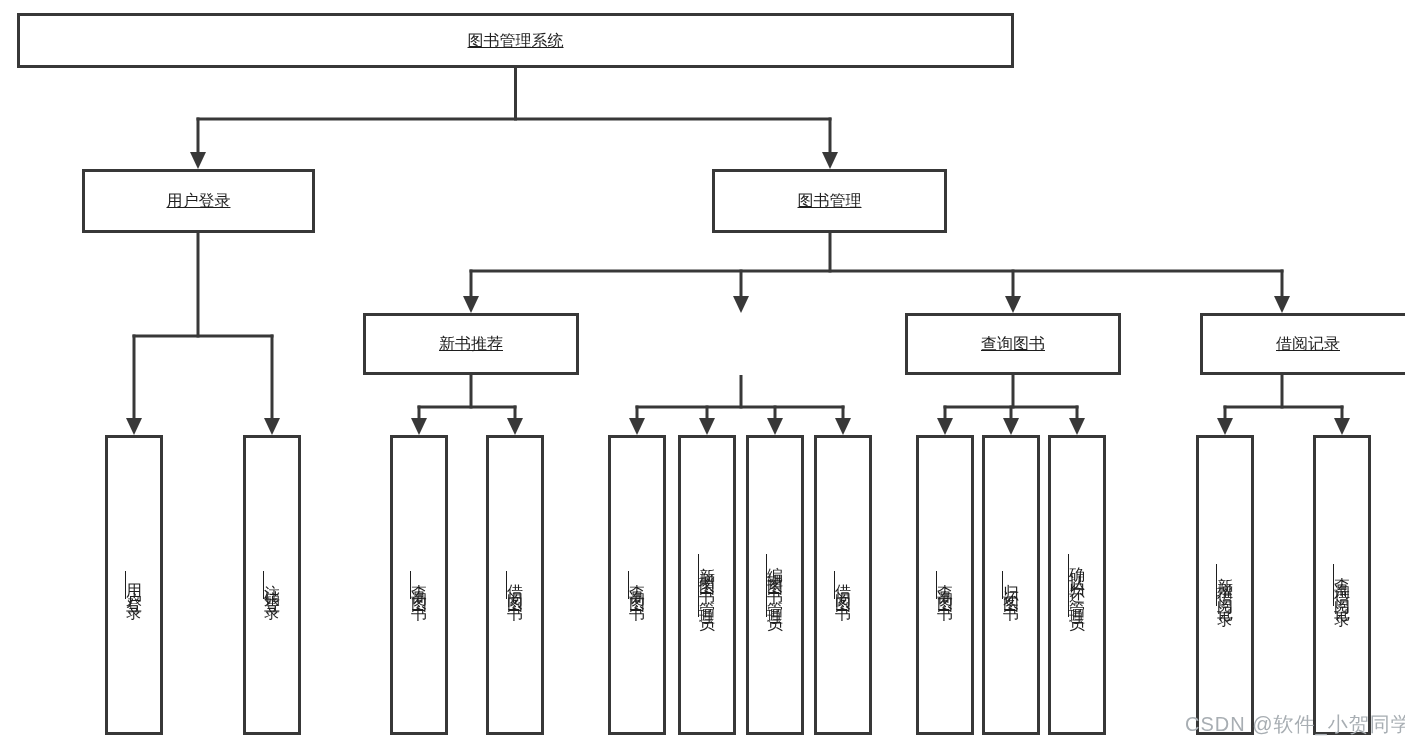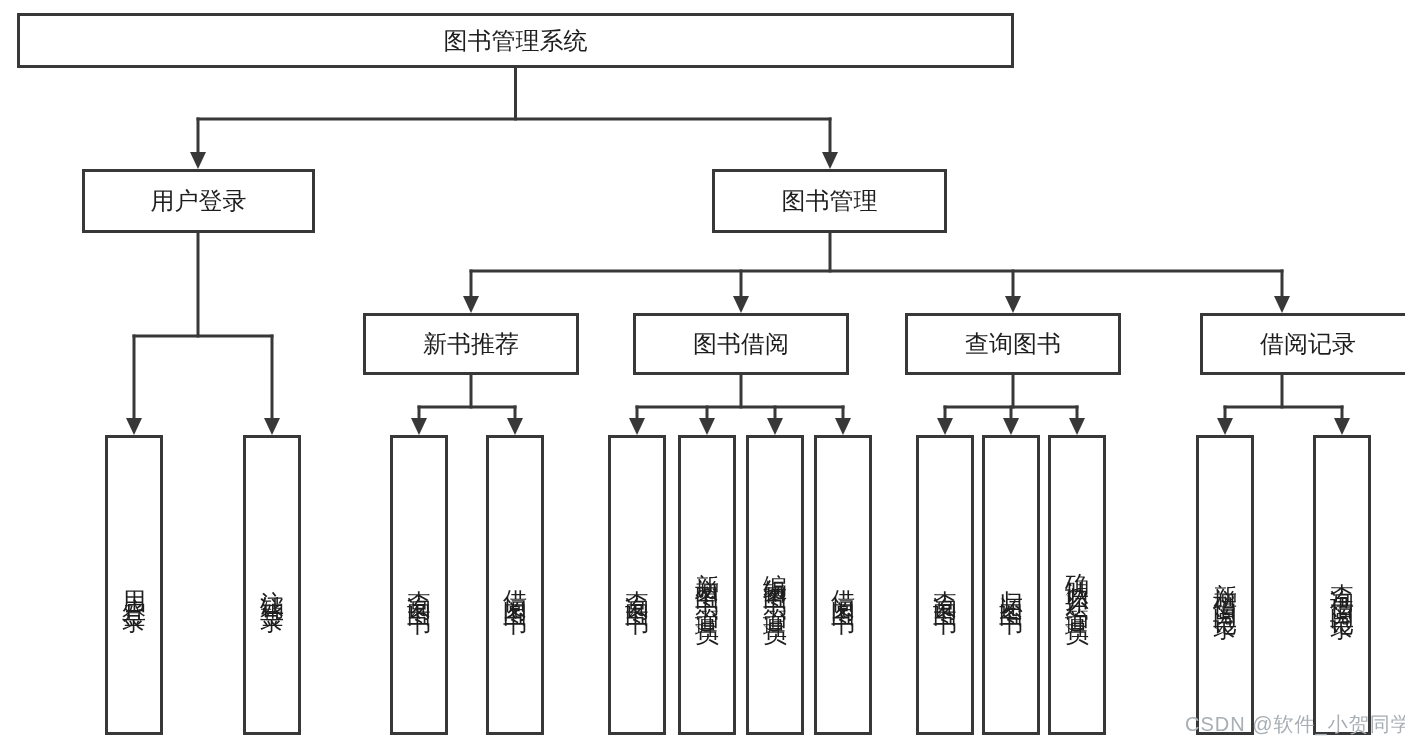--- a/index.html
+++ b/index.html
@@ -20,23 +20,24 @@
   #wires{position:absolute;left:0;top:0;width:1405px;height:747px;}
   #wires line{stroke:var(--line);stroke-width:3;}
   #wires polygon{fill:var(--line);}
   .node{
     position:absolute;
     box-sizing:border-box;
     background:var(--background);
     border:3px solid var(--box-border);
     color:var(--text);
     display:flex;align-items:center;justify-content:center;
-    font-size:24px;
+    font-size:16px;
     line-height:1;
     white-space:nowrap;
+    text-decoration:underline;
   }
   .vnode{
     writing-mode:vertical-rl;
     text-orientation:mixed;
     letter-spacing:7px;
     white-space:normal;
   }
   
   .n-root{left:17px;top:13px;width:997px;height:55px;}
   
@@ -141,21 +142,20 @@
       <polygon points="1334,418 1350,418 1342,435"></polygon>
     </g>
   </svg>
 
   <div class="node n-root">图书管理系统</div>
 
   <div class="node n-user-login">用户登录</div>
   <div class="node n-book-mgmt">图书管理</div>
 
   <div class="node n-l3 n-new-book">新书推荐</div>
-  <div class="node n-l3 n-borrowing">图书借阅</div>
   <div class="node n-l3 n-current">查询图书</div>
   <div class="node n-l3 n-records">借阅记录</div>
 
   <div class="node vnode leaf lf-a1">用户登录</div>
   <div class="node vnode leaf lf-a2">注销登录</div>
 
   <div class="node vnode leaf lf-b1">查询图书</div>
   <div class="node vnode leaf lf-b2">借阅图书</div>
 
   <div class="node vnode leaf lf-c1">查询图书</div>

